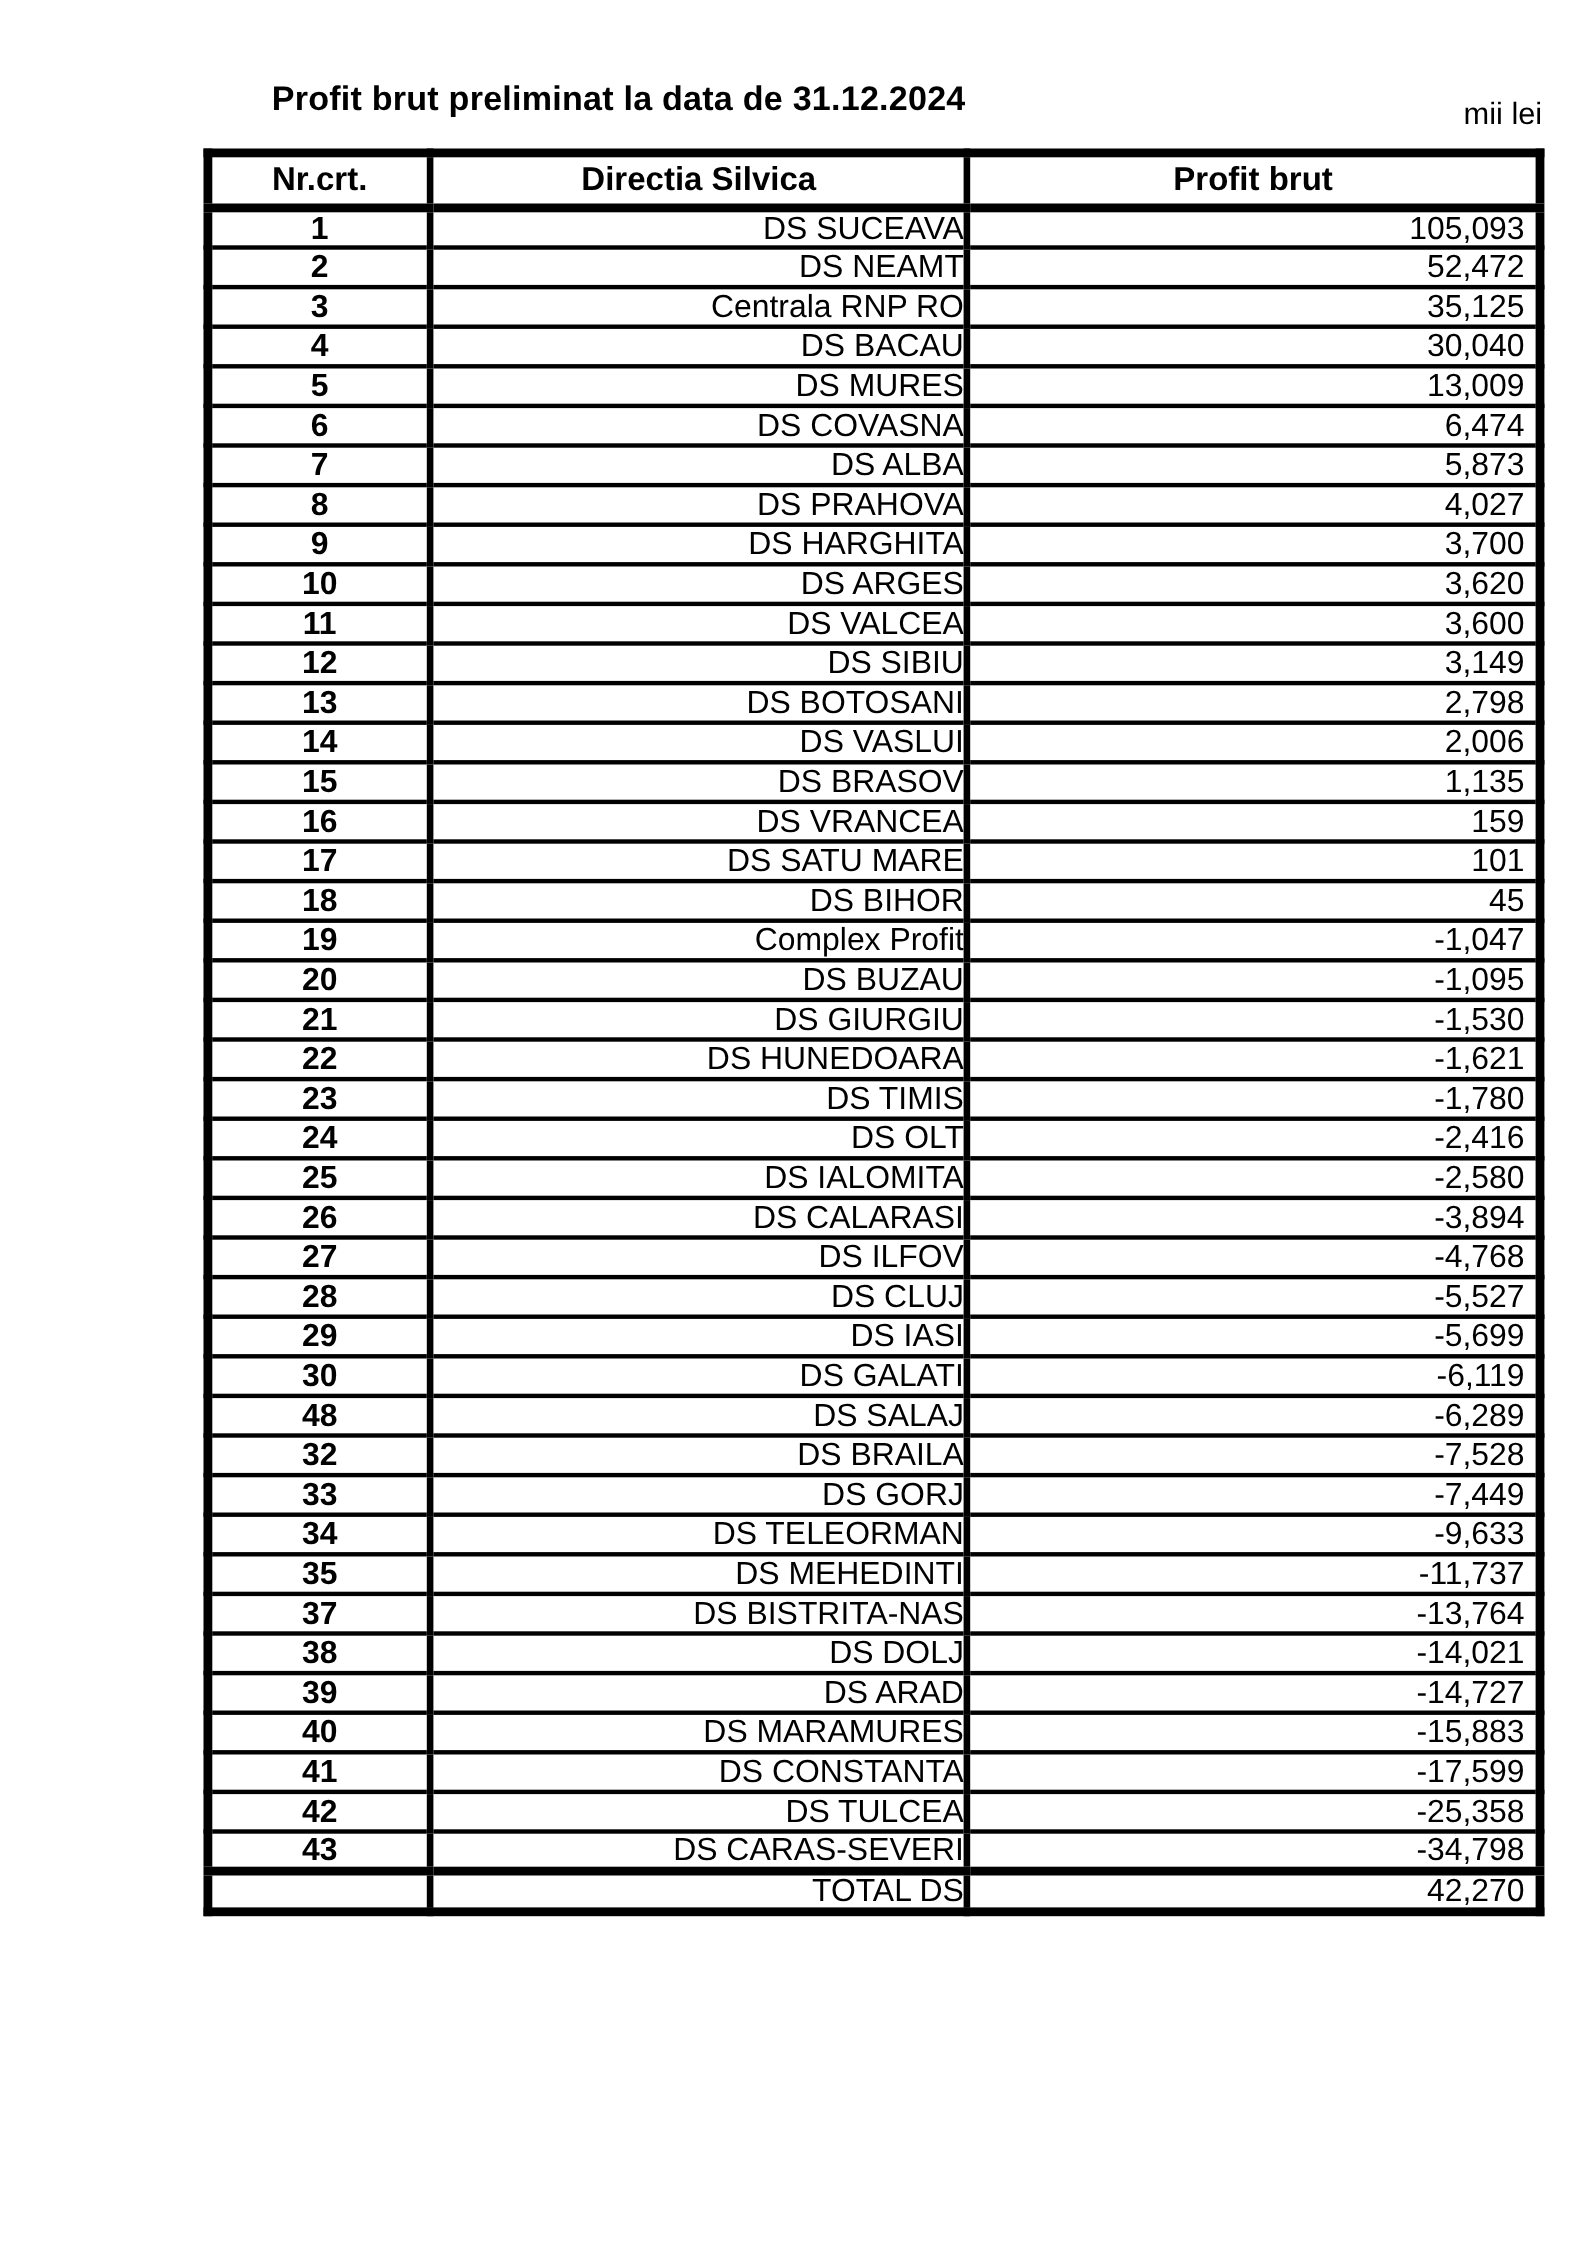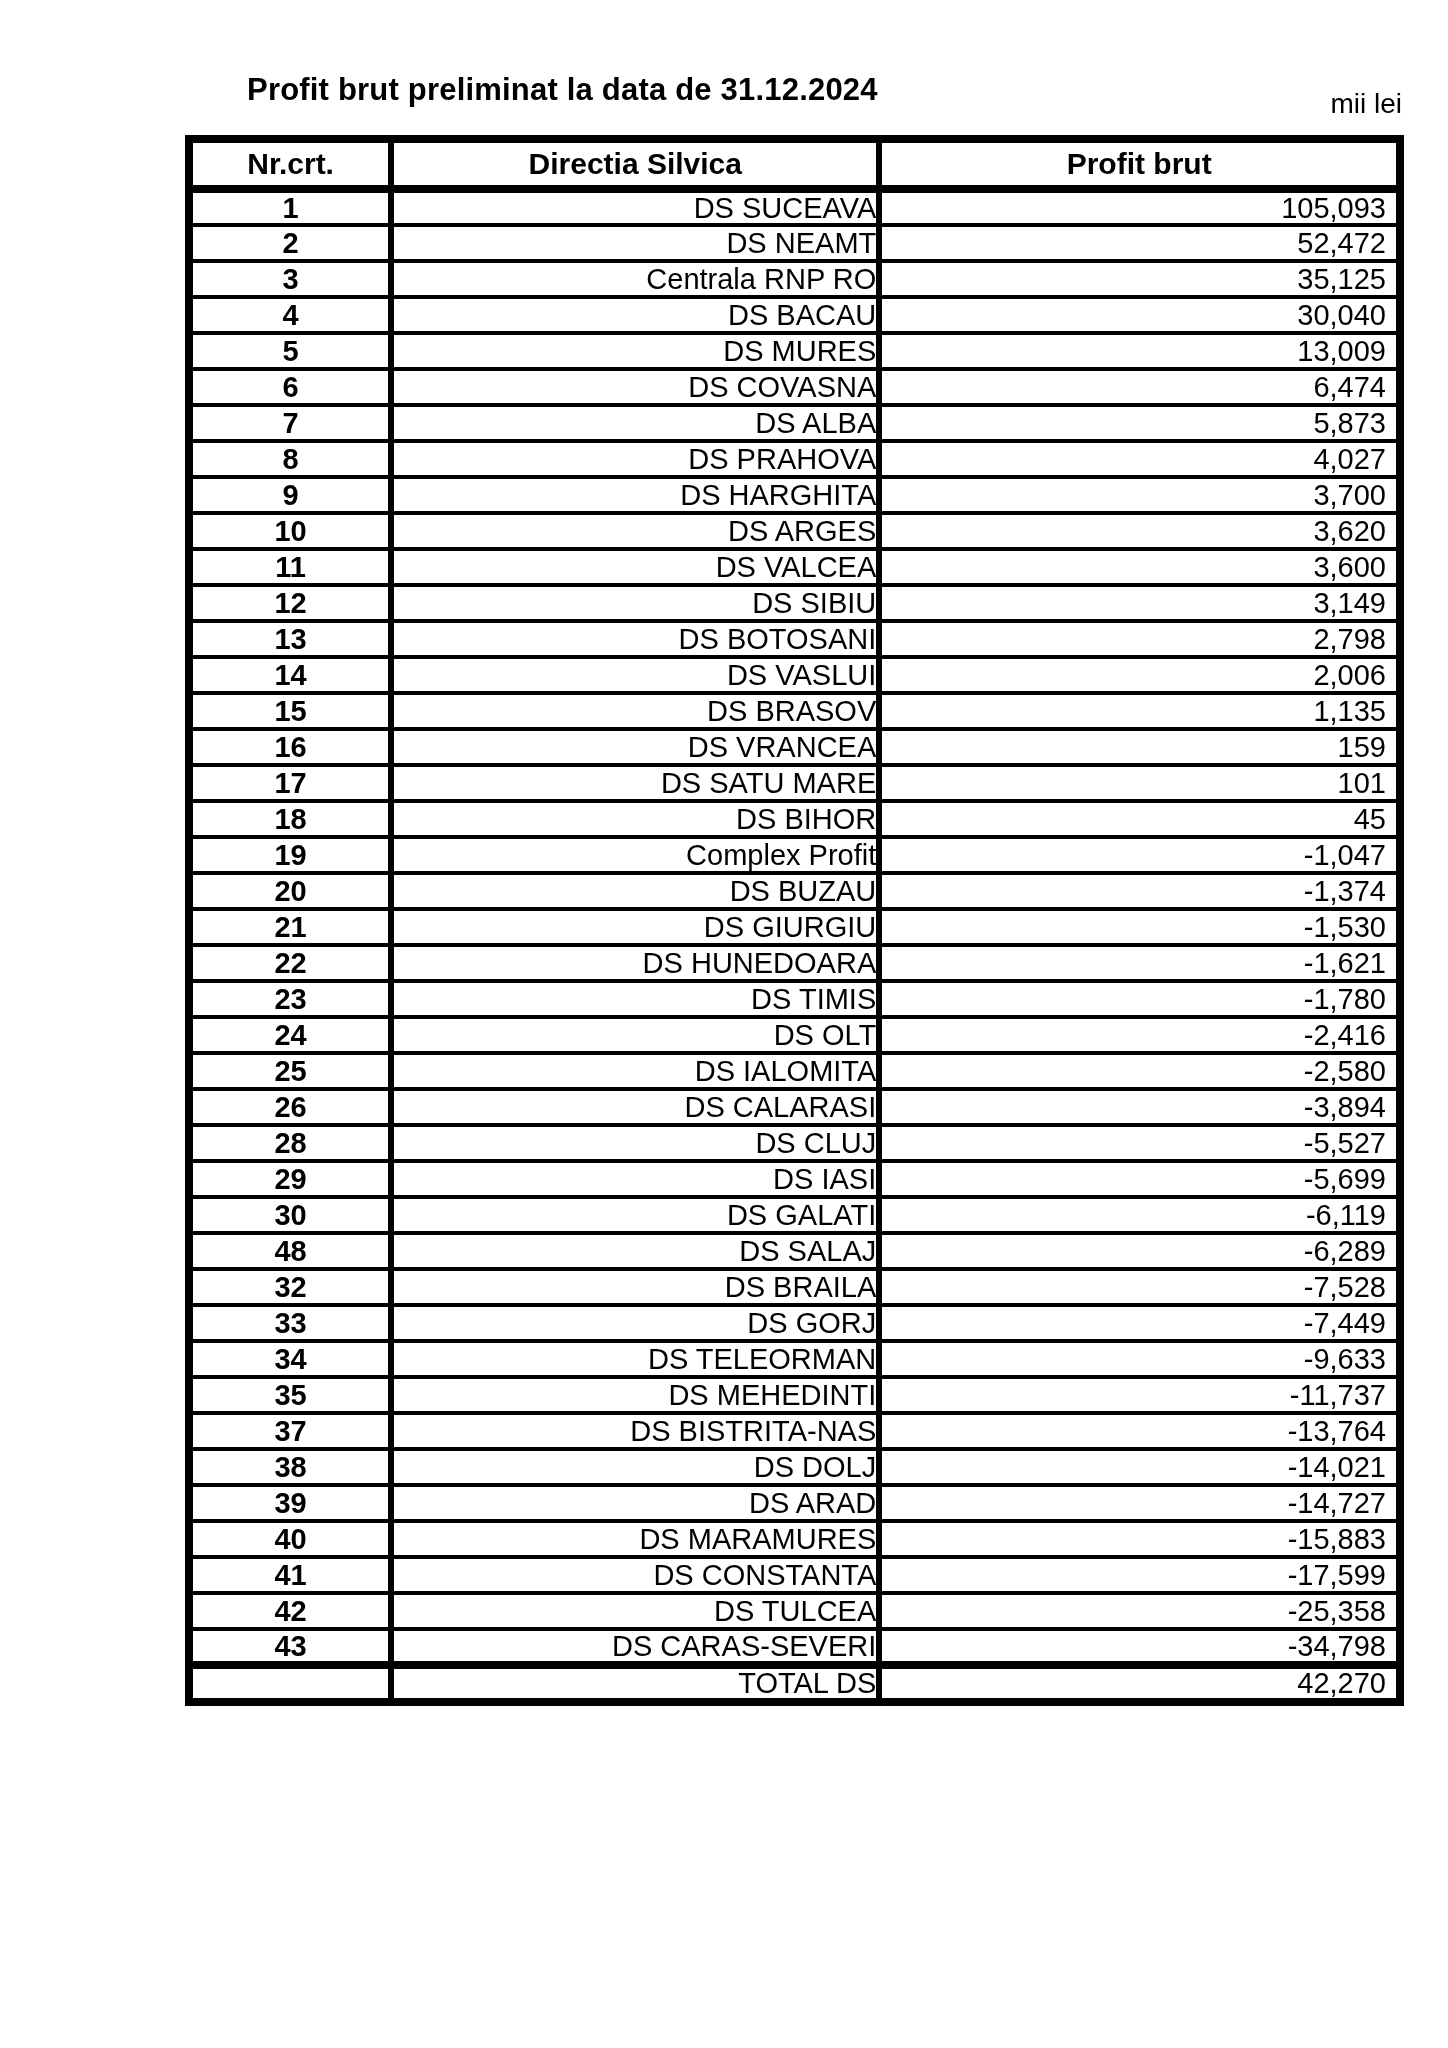--- a/index.html
+++ b/index.html
@@ -182,21 +182,21 @@
     <td class="cell-profit">45</td>
   </tr>
         <tr>
     <td class="cell-nr">19</td>
     <td class="cell-name">Complex Profit</td>
     <td class="cell-profit">-1,047</td>
   </tr>
         <tr>
     <td class="cell-nr">20</td>
     <td class="cell-name">DS BUZAU</td>
-    <td class="cell-profit">-1,374</td>
+    <td class="cell-profit">-1,095</td>
   </tr>
         <tr>
     <td class="cell-nr">21</td>
     <td class="cell-name">DS GIURGIU</td>
     <td class="cell-profit">-1,530</td>
   </tr>
         <tr>
     <td class="cell-nr">22</td>
     <td class="cell-name">DS HUNEDOARA</td>
     <td class="cell-profit">-1,621</td>
@@ -213,20 +213,25 @@
   </tr>
         <tr>
     <td class="cell-nr">25</td>
     <td class="cell-name">DS IALOMITA</td>
     <td class="cell-profit">-2,580</td>
   </tr>
         <tr>
     <td class="cell-nr">26</td>
     <td class="cell-name">DS CALARASI</td>
     <td class="cell-profit">-3,894</td>
+  </tr>
+        <tr>
+    <td class="cell-nr">27</td>
+    <td class="cell-name">DS ILFOV</td>
+    <td class="cell-profit">-4,768</td>
   </tr>
         <tr>
     <td class="cell-nr">28</td>
     <td class="cell-name">DS CLUJ</td>
     <td class="cell-profit">-5,527</td>
   </tr>
         <tr>
     <td class="cell-nr">29</td>
     <td class="cell-name">DS IASI</td>
     <td class="cell-profit">-5,699</td>

